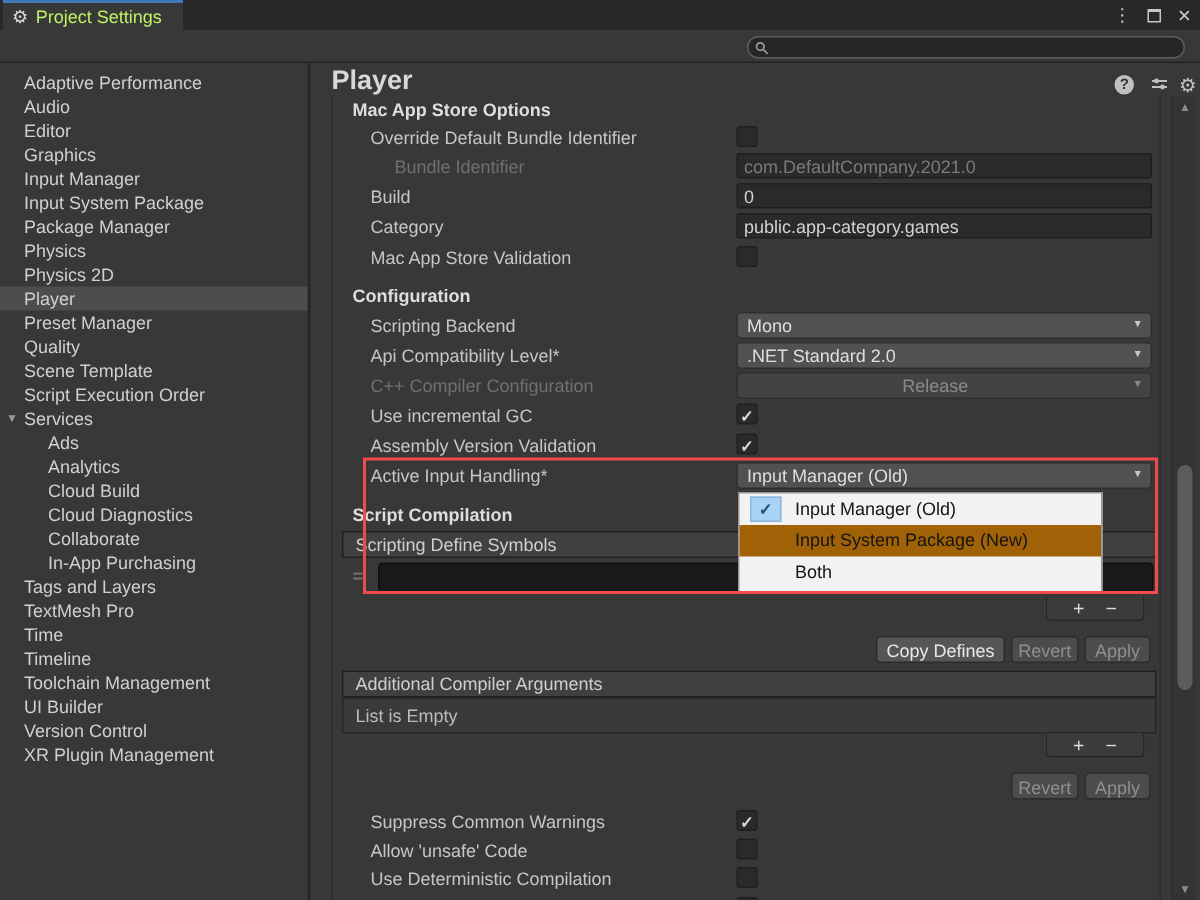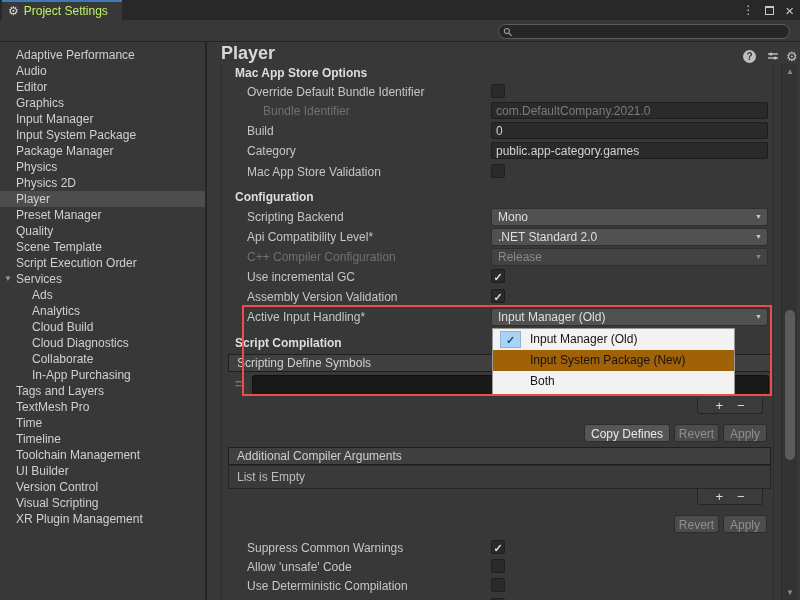--- a/index.html
+++ b/index.html
@@ -49,21 +49,21 @@
   .prow{position:absolute;left:0;width:570px;height:18px;}
   .plabel{position:absolute;left:39px;top:2px;color:#c6c6c6;white-space:nowrap;}
   .plabel.sub{left:55px;}
   .plabel.dis{color:#707070;}
   .tf{position:absolute;left:283px;top:0;width:277px;height:17px;background:#2a2a2a;border:1px solid #1e1e1e;
       border-radius:2px;padding:1px 4px 0 4px;color:#d2d2d2;white-space:nowrap;overflow:hidden;}
   .tf.dis{color:#7b7b7b;}
   .dd{position:absolute;left:283px;top:0;width:277px;height:18px;background:#515151;border:1px solid #2f2f2f;
       border-radius:3px;padding:1px 18px 0 6px;color:#dfdfdf;white-space:nowrap;cursor:default;}
   .dd .dda{position:absolute;right:5px;top:4px;font-size:7px;color:#c8c8c8;}
-  .dd.dis{background:#434343;color:#8a8a8a;}
+  .dd.dis{background:#434343;color:#8a8a8a;text-align:center;}
   .dd.dis .dda{color:#8a8a8a;}
   .cb{position:absolute;left:283px;top:1px;width:14px;height:14px;background:#2a2a2a;border:1px solid #1f1f1f;
       border-radius:2px;text-align:center;cursor:default;}
   .cb .ck{color:#d8d8d8;font-size:11px;font-weight:bold;line-height:13px;}
   
   .redrect{position:absolute;left:34px;top:263px;width:530px;height:91px;border:2px solid #ee4b4a;z-index:8;pointer-events:none;}
   .menu{position:absolute;left:284px;top:286px;width:243px;height:67px;background:#f2f2f2;border:1px solid #979797;
         z-index:6;color:#141414;}
   .mi{position:relative;height:21px;line-height:21px;padding-left:37px;white-space:nowrap;cursor:default;}
   .mi.hl{background:#a16207;}
@@ -133,21 +133,20 @@
     <div class="si child"><span>Cloud Diagnostics</span></div>
     <div class="si child"><span>Collaborate</span></div>
     <div class="si child"><span>In-App Purchasing</span></div>
     <div class="si"><span>Tags and Layers</span></div>
     <div class="si"><span>TextMesh Pro</span></div>
     <div class="si"><span>Time</span></div>
     <div class="si"><span>Timeline</span></div>
     <div class="si"><span>Toolchain Management</span></div>
     <div class="si"><span>UI Builder</span></div>
     <div class="si"><span>Version Control</span></div>
-    <div class="si"><span>Visual Scripting</span></div>
     <div class="si"><span>XR Plugin Management</span></div>
   </div>
 
   <div class="main">
     <div class="ptitle">Player</div>
     <div class="hicons">
       <span class="hic helpc">?</span>
       <span class="hic preseti">
         <svg width="12" height="12" viewBox="0 0 12 12">
           <line x1="1" y1="3" x2="11" y2="3" stroke="#c0c0c0" stroke-width="1.4"></line>

